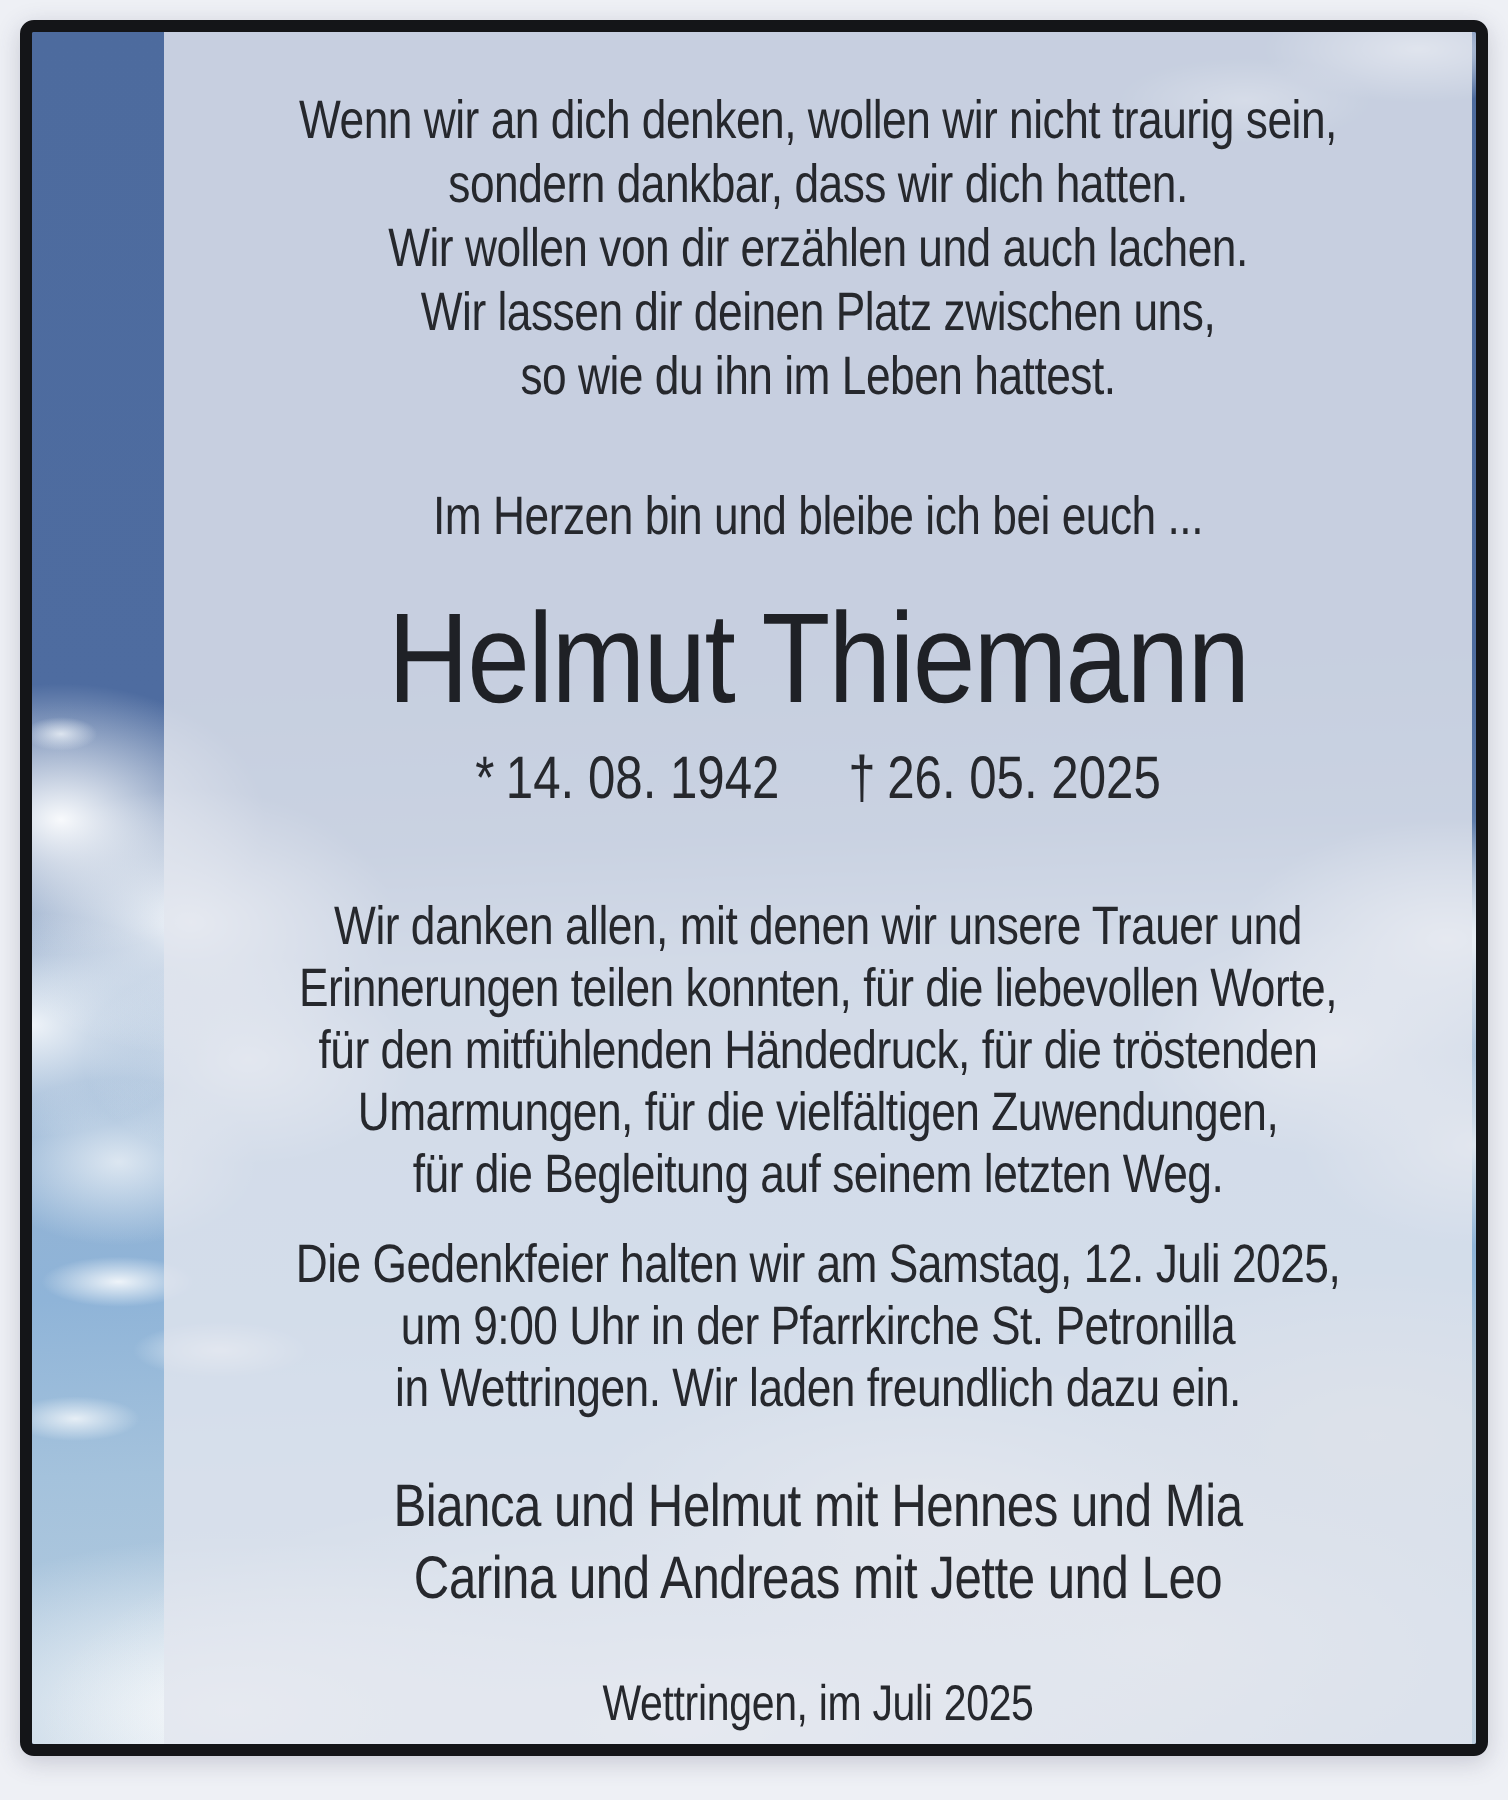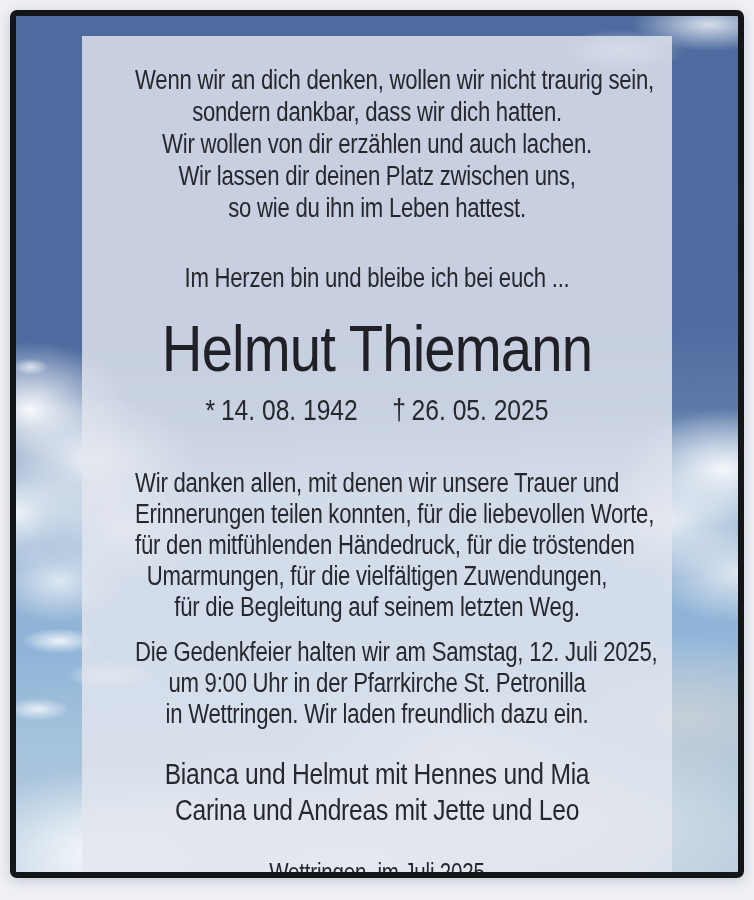--- a/index.html
+++ b/index.html
@@ -55,27 +55,26 @@
       
       linear-gradient(178deg,
         #4d6b9e 0%, #4e6ca0 38%, #5c7aa9 47%,
         #8aa6c9 54%, #93b2d3 62%, #8fb4d8 72%,
         #a4c2dc 82%, #b9cddf 100%);
   }
   
   .panel{
     position:absolute;
     left:66px;top:0;
-    width:590px;height:100%;
+    width:654px;height:100%;
     background:rgba(226,229,238,.82);
     box-sizing:border-box;
     padding-top:28px;
     text-align:center;
     color:#26282d;
-    margin-top:20px;
   }
   .cond{transform:scaleX(.82);transform-origin:50% 0;white-space:nowrap;}
   .cond-name{transform:scaleX(.88);transform-origin:50% 0;white-space:nowrap;}
   .poem{font-size:27px;line-height:32px;letter-spacing:-.3px;}
   .epigraph{margin-top:38px;font-size:27px;line-height:32px;letter-spacing:-.3px;}
   .name{
     margin-top:18px;
     font-size:64px;line-height:74px;
     letter-spacing:-1px;
     color:#1f2126;

